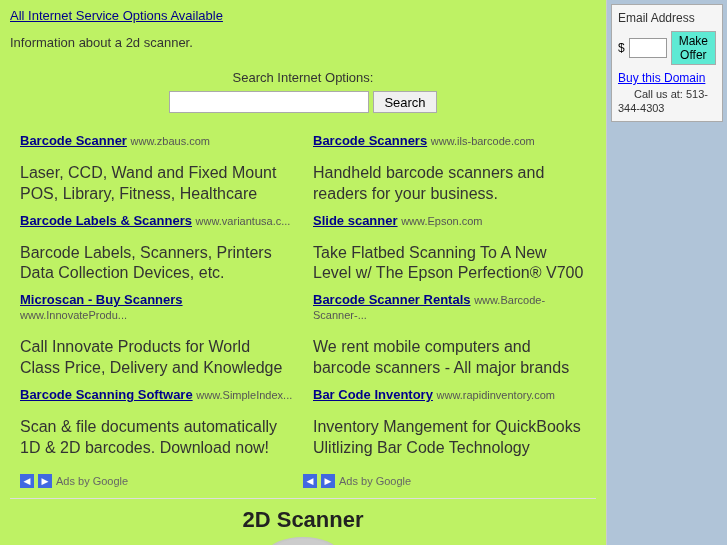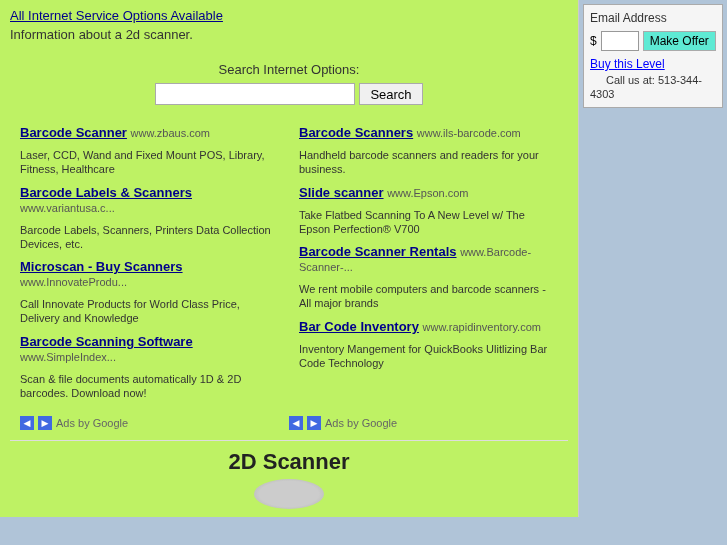--- a/index.html
+++ b/index.html
@@ -14,21 +14,21 @@
       display: flex;
       width: 727px;
     }
     #left-content {
       flex: 1;
       background: #bef264;
       padding: 8px 10px;
       border-right: 1px solid #ccc;
     }
     #right-panel {
-      width: 140px;
+      width: 112px;
       background: #f5f5f5;
       border: 1px solid #aaa;
       padding: 6px;
       font-size: 12px;
       margin: 4px;
       height: fit-content;
     }
     #right-panel .panel-title {
       font-size: 12px;
       font-weight: normal;
@@ -72,21 +72,21 @@
 
     .top-link {
       color: #00008b;
       text-decoration: underline;
       font-size: 13px;
       cursor: pointer;
     }
     .info-text {
       color: #333;
       font-size: 13px;
-      margin-top: 4px;
+      margin-top: 12px;
     }
     .search-section {
       text-align: center;
       margin: 20px 0 10px;
     }
     .search-label {
       font-size: 13px;
       color: #333;
       margin-bottom: 6px;
       display: block;
@@ -130,22 +130,22 @@
       cursor: pointer;
     }
     .ad-url {
       color: #555;
       font-size: 11px;
       font-weight: normal;
       text-decoration: none;
     }
     .ad-desc {
       color: #333;
-      font-size: 11px;
-      margin-top: 8px;
+      font-size: 16px;
+      margin-top: 15px;
       line-height: 1.3;
     }
 
     .ads-footer {
       display: grid;
       grid-template-columns: 1fr 1fr;
       margin: 4px 10px;
     }
     .ads-footer-col {
       display: flex;
@@ -273,16 +273,16 @@
     </div>
   </div>
 
   <div id="right-panel">
     <div class="panel-title">Email Address</div>
     <div class="price-row">
       <span class="dollar">$</span>
       <input type="text" class="" style="width: 38px; border: 1px solid rgb(153, 153, 153); padding: 2px; font-size: 12px;">
       <button class="make-offer-btn">Make Offer</button>
     </div>
-    <a class="buy-domain-link">Buy this Level</a>
+    <a class="buy-domain-link">Buy this Domain</a>
     <span class="call-us">Call us at: 513-344-4303</span>
   </div>
 </div>
 
 </body></html>

